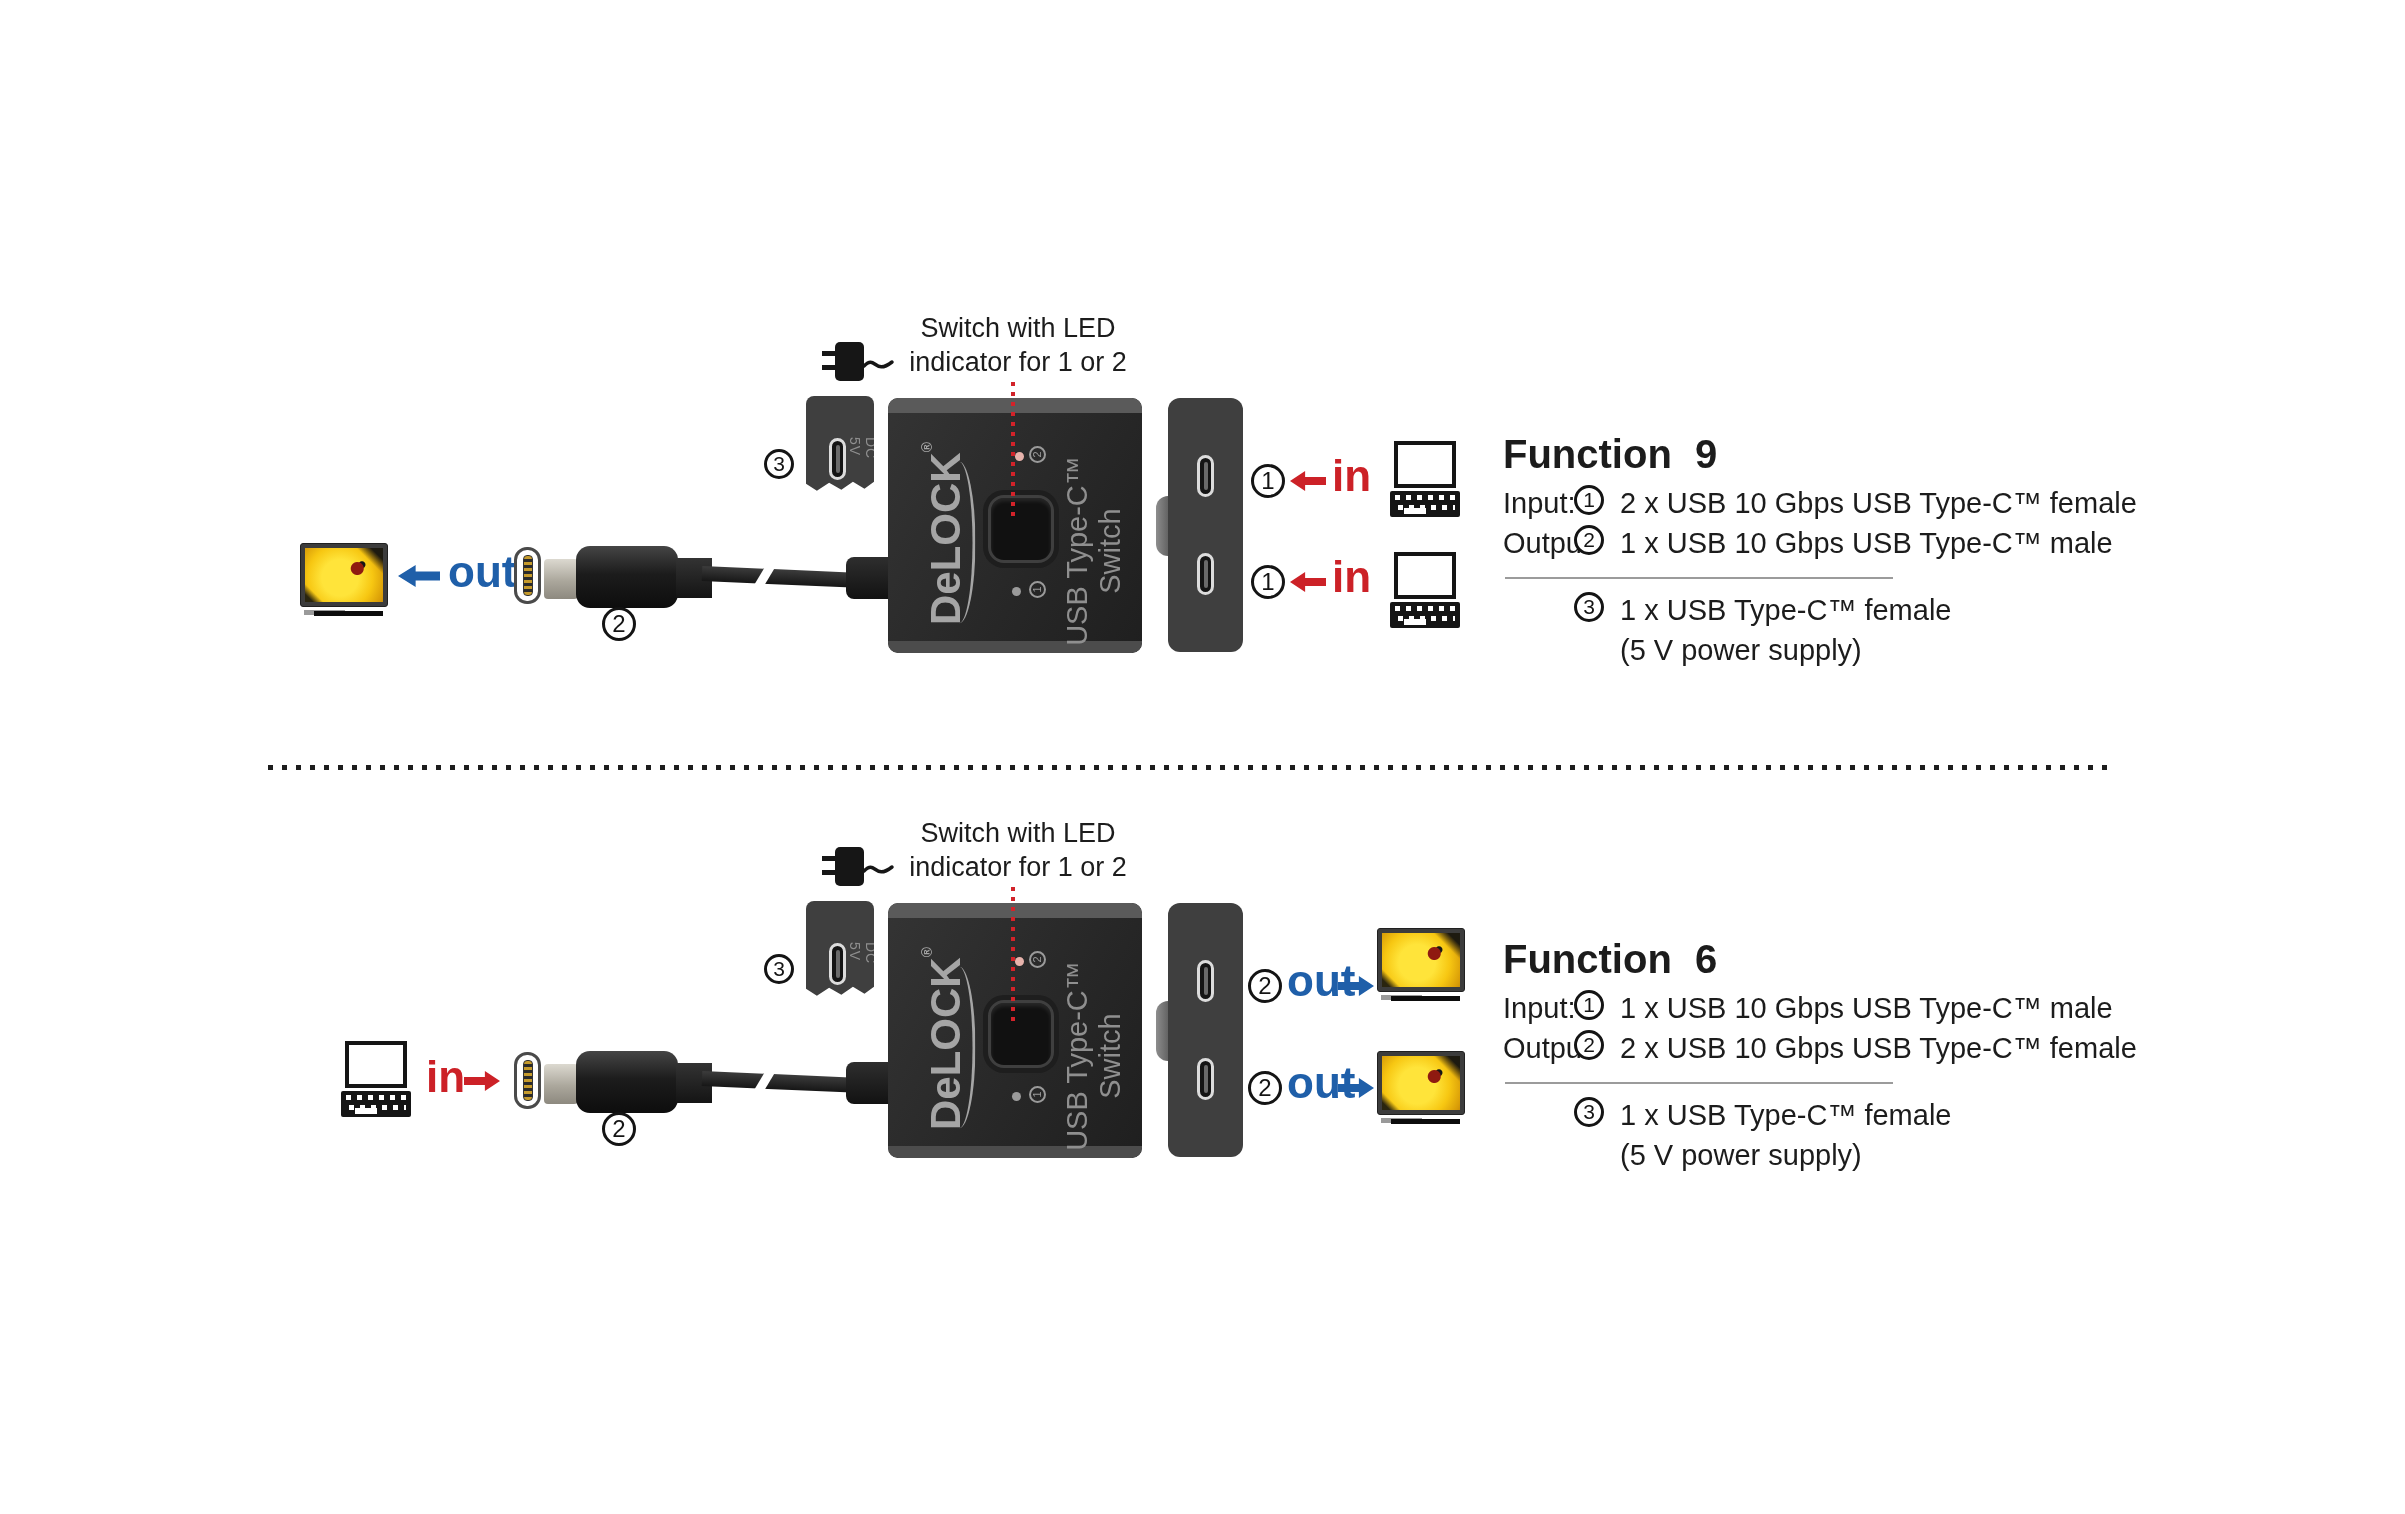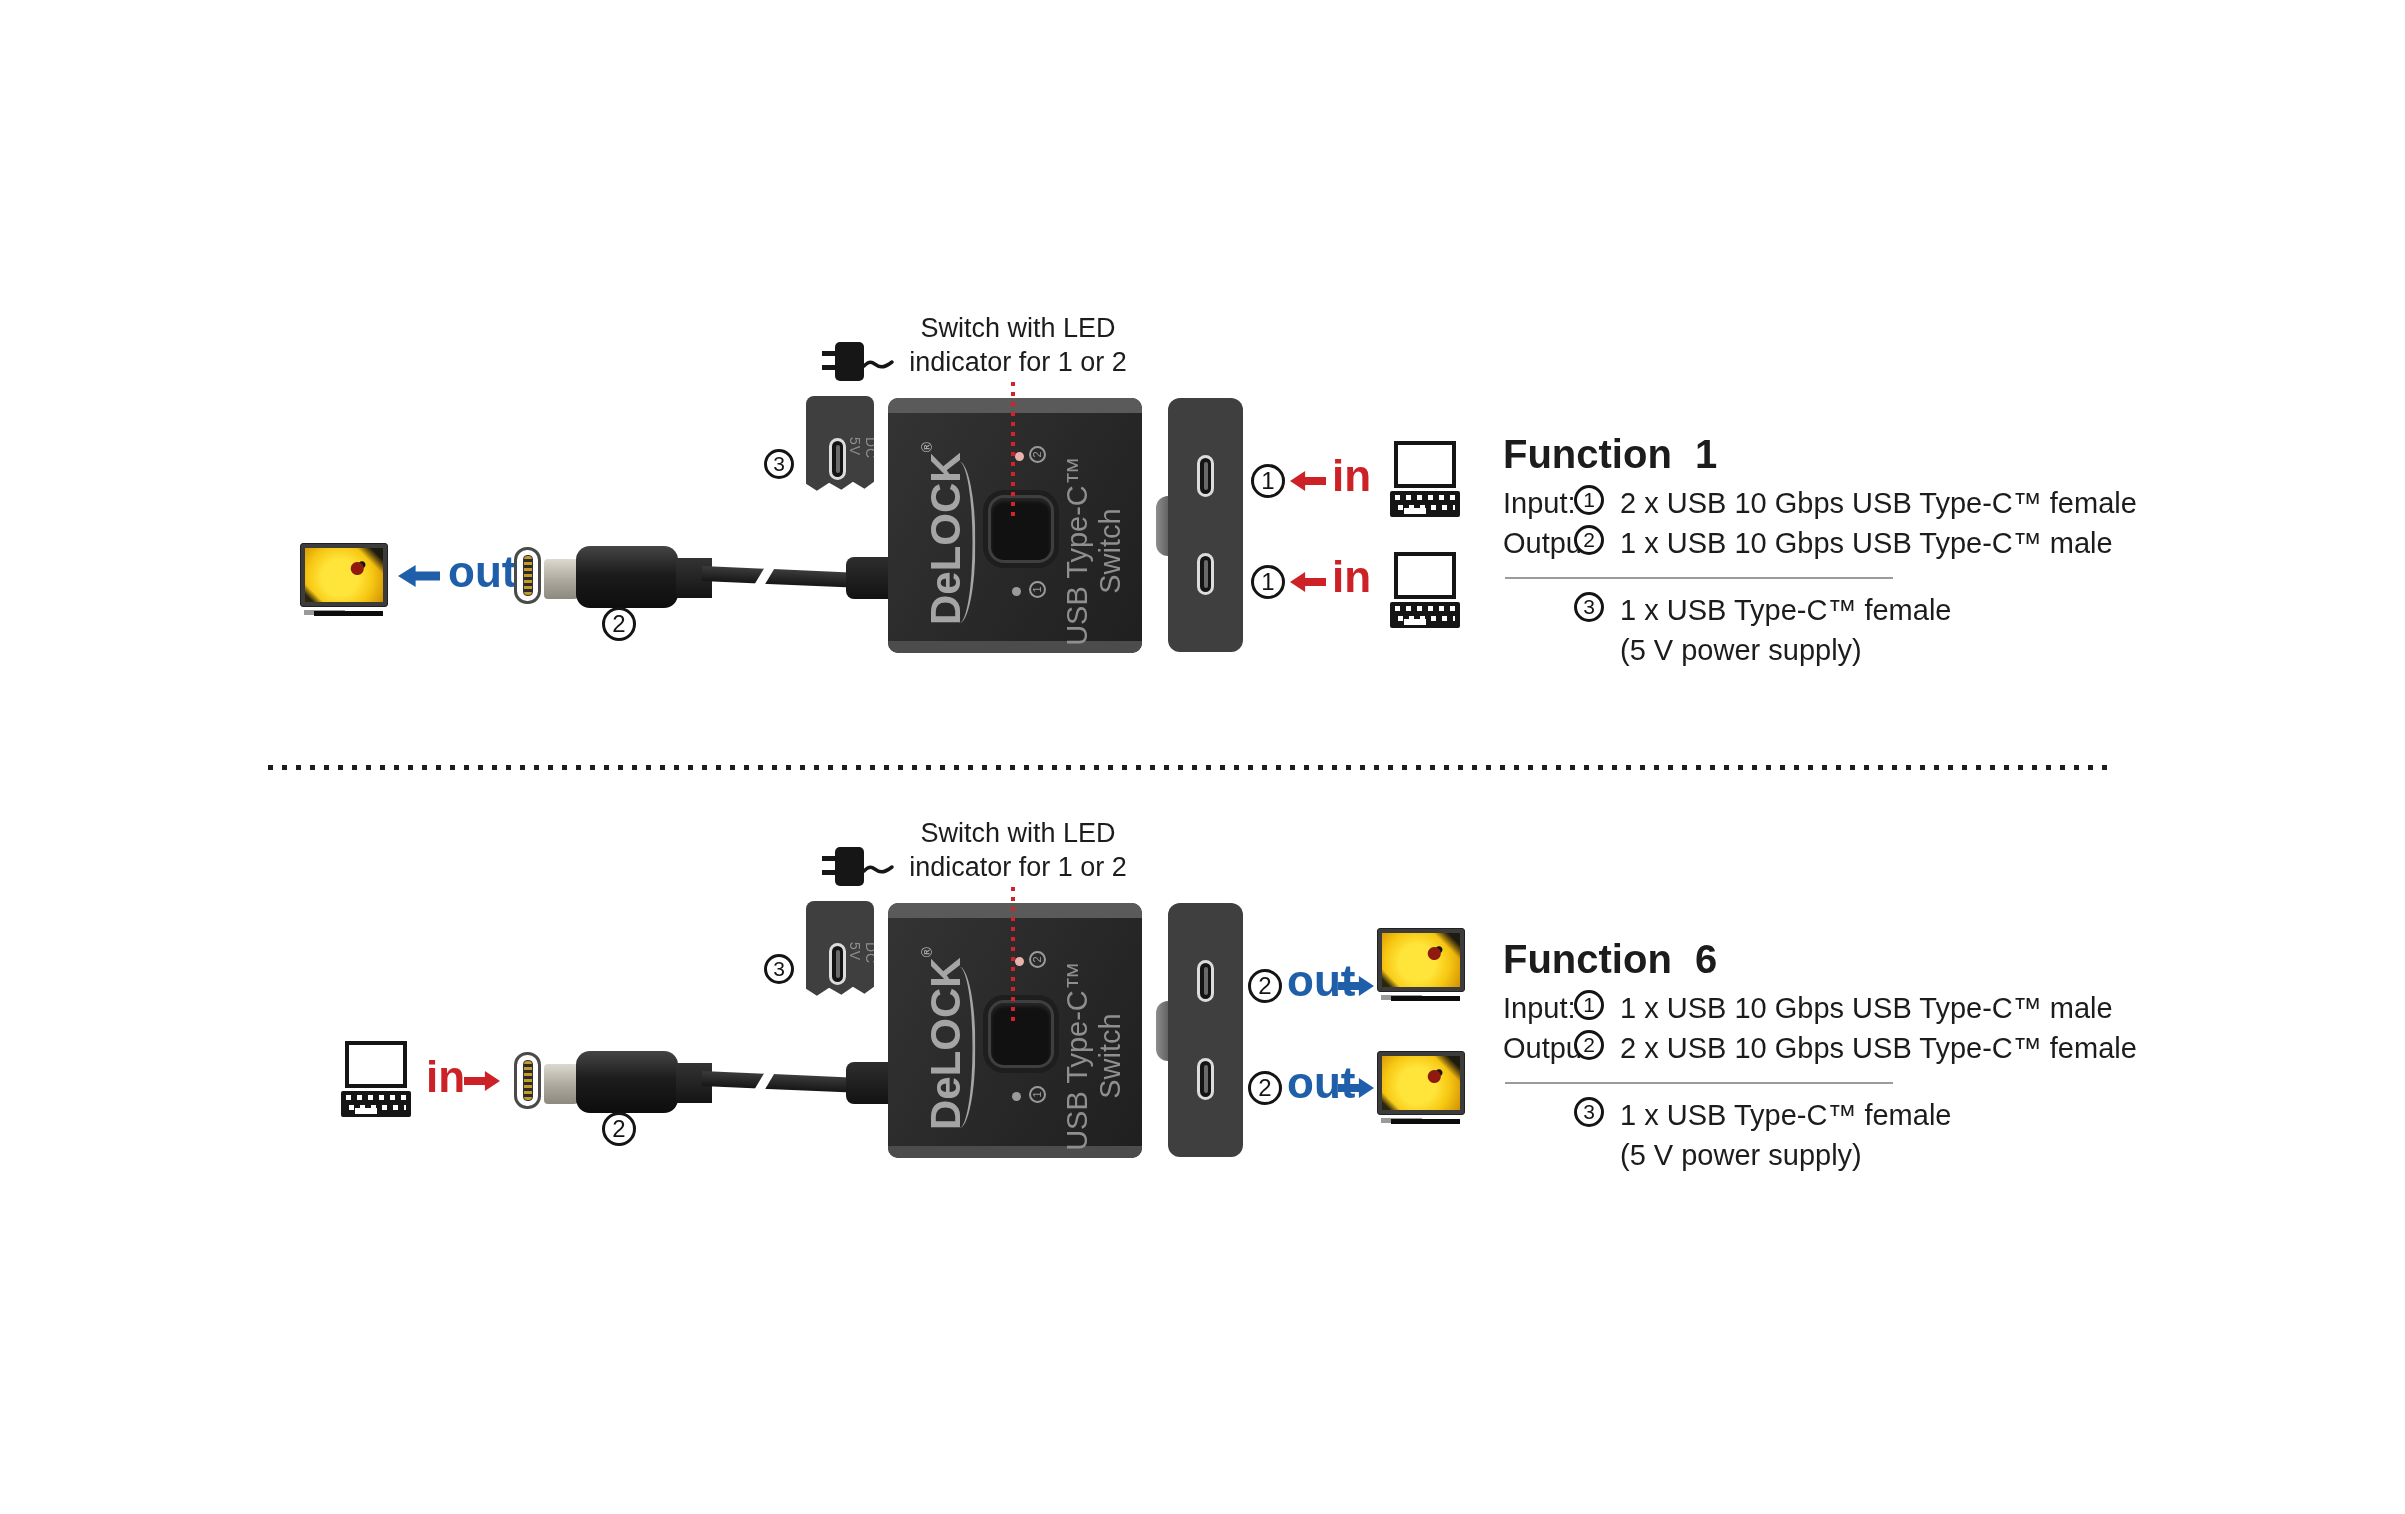--- a/index.html
+++ b/index.html
@@ -182,21 +182,21 @@
     </div>
 
     <div class="abs circ lg" style="left:1251px;top:565px;">1</div>
     <div class="abs arr left red" style="left:1290px;top:572px;width:36px;height:20px;"></div>
     <div class="abs dir-label t-red" style="left:1332px;top:553px;">in</div>
     <div class="abs laptop" style="left:1390px;top:552px;">
       <div class="scr"></div>
         <div class="kb"></div>
     </div>
 
-    <div class="abs spec-title" style="left:1503px;top:432px;">Function 1</div>
+    <div class="abs spec-title" style="left:1503px;top:432px;">Function 9</div>
     <div class="abs spec-text" style="left:1503px;top:487px;">Input:</div>
     <div class="abs circ md" style="left:1574px;top:485px;">1</div>
     <div class="abs spec-text" style="left:1620px;top:487px;">2 x USB 10 Gbps USB Type-C™ female</div>
     <div class="abs spec-text" style="left:1503px;top:527px;">Output:</div>
     <div class="abs circ md" style="left:1574px;top:525px;">2</div>
     <div class="abs spec-text" style="left:1620px;top:527px;">1 x USB 10 Gbps USB Type-C™ male</div>
     <div class="abs spec-div" style="left:1505px;top:577px;width:388px;"></div>
     <div class="abs circ md" style="left:1574px;top:592px;">3</div>
     <div class="abs spec-text" style="left:1620px;top:594px;">1 x USB Type-C™ female</div>
     <div class="abs spec-text" style="left:1620px;top:634px;">(5 V power supply)</div>

